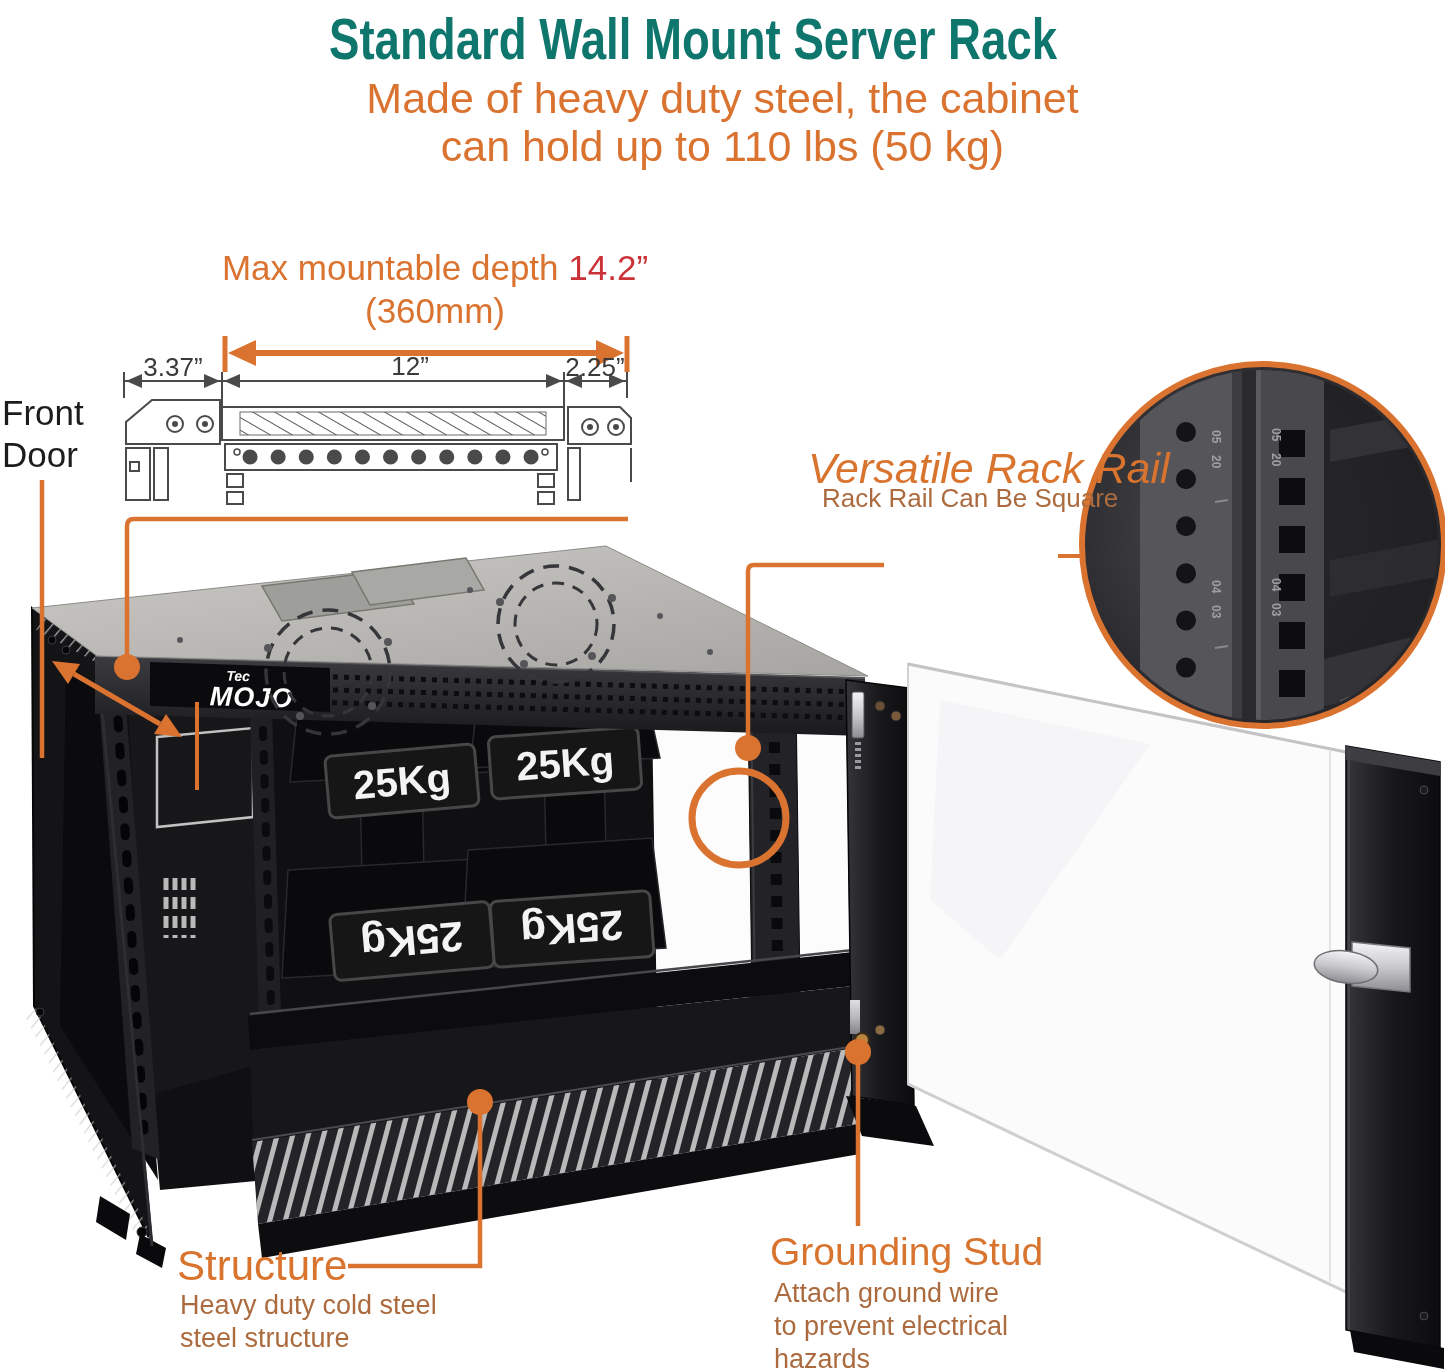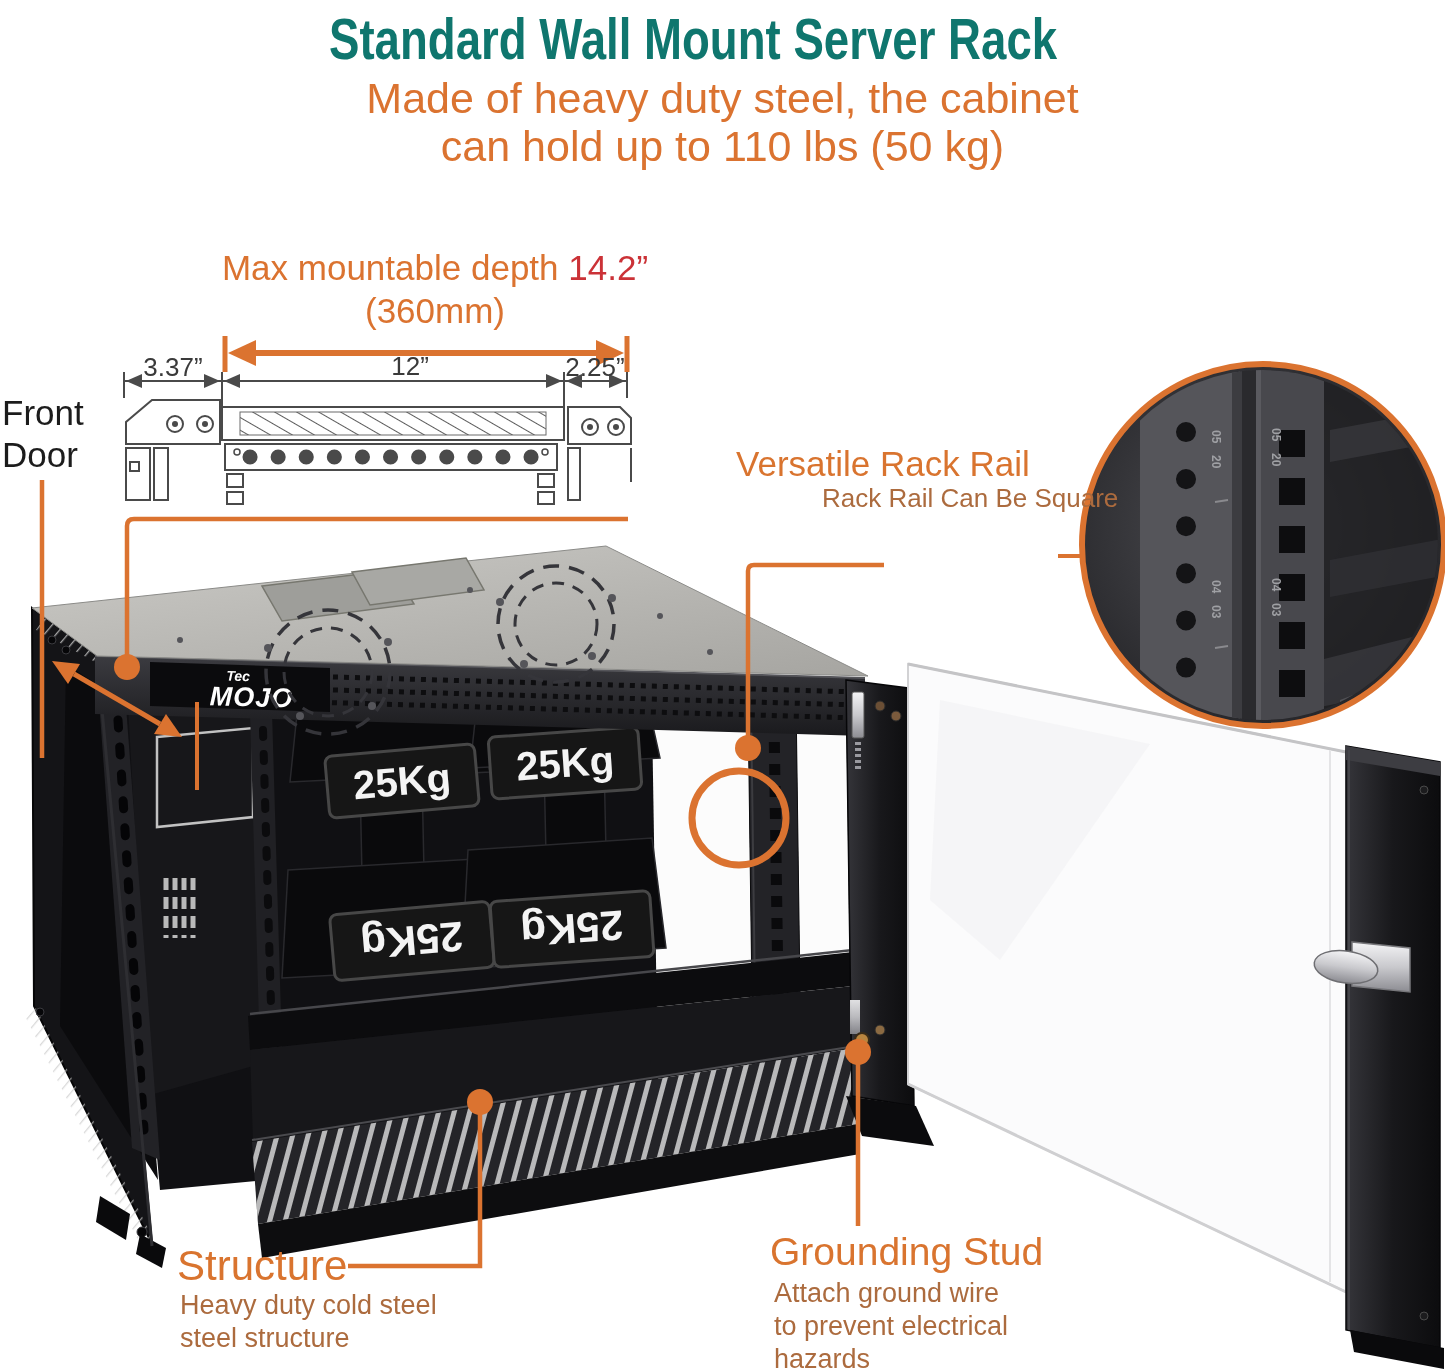--- a/index.html
+++ b/index.html
@@ -14,21 +14,21 @@
   .sub1{top:74px;} .sub2{top:122px;}
   .depthnote{left:135px;top:248px;width:600px;font-size:35px;color:#DB7330;}
   .depthnote .red{color:#CB3237;}
   .mmnote{left:135px;top:291px;width:600px;font-size:35px;color:#DB7330;}
   .dim{font-size:26px;color:#3a3a3a;transform:translateX(-50%);}
   .dim1{left:173px;top:352px;} .dim2{left:394px;top:351px;margin-left:16px;} .dim3{left:595px;top:352px;}
   .frontdoor{left:2px;top:392px;font-size:35px;color:#1c1c1c;line-height:42px;}
   .co-head{font-size:36px;color:#D9742F;}
   .co-body{font-size:27px;color:#AC6B3E;line-height:33px;}
   .co-body span{display:block;}
-  .rr-head{left:736px;top:444px;font-size:35px;}
+  .rr-head{left:808px;top:444px;font-size:43px;font-style:italic;}
   .rr-body{left:774px;top:482px;font-size:26px;line-height:32px;margin-left:48px;}
   .st-head{left:177px;top:1242px;font-size:42px;}
   .st-body{left:180px;top:1289px;}
   .gr-head{left:770px;top:1230px;font-size:39px;}
   .gr-body{left:774px;top:1277px;}
 </style>
 </head>
 <body>
 
 <div id="stage">

